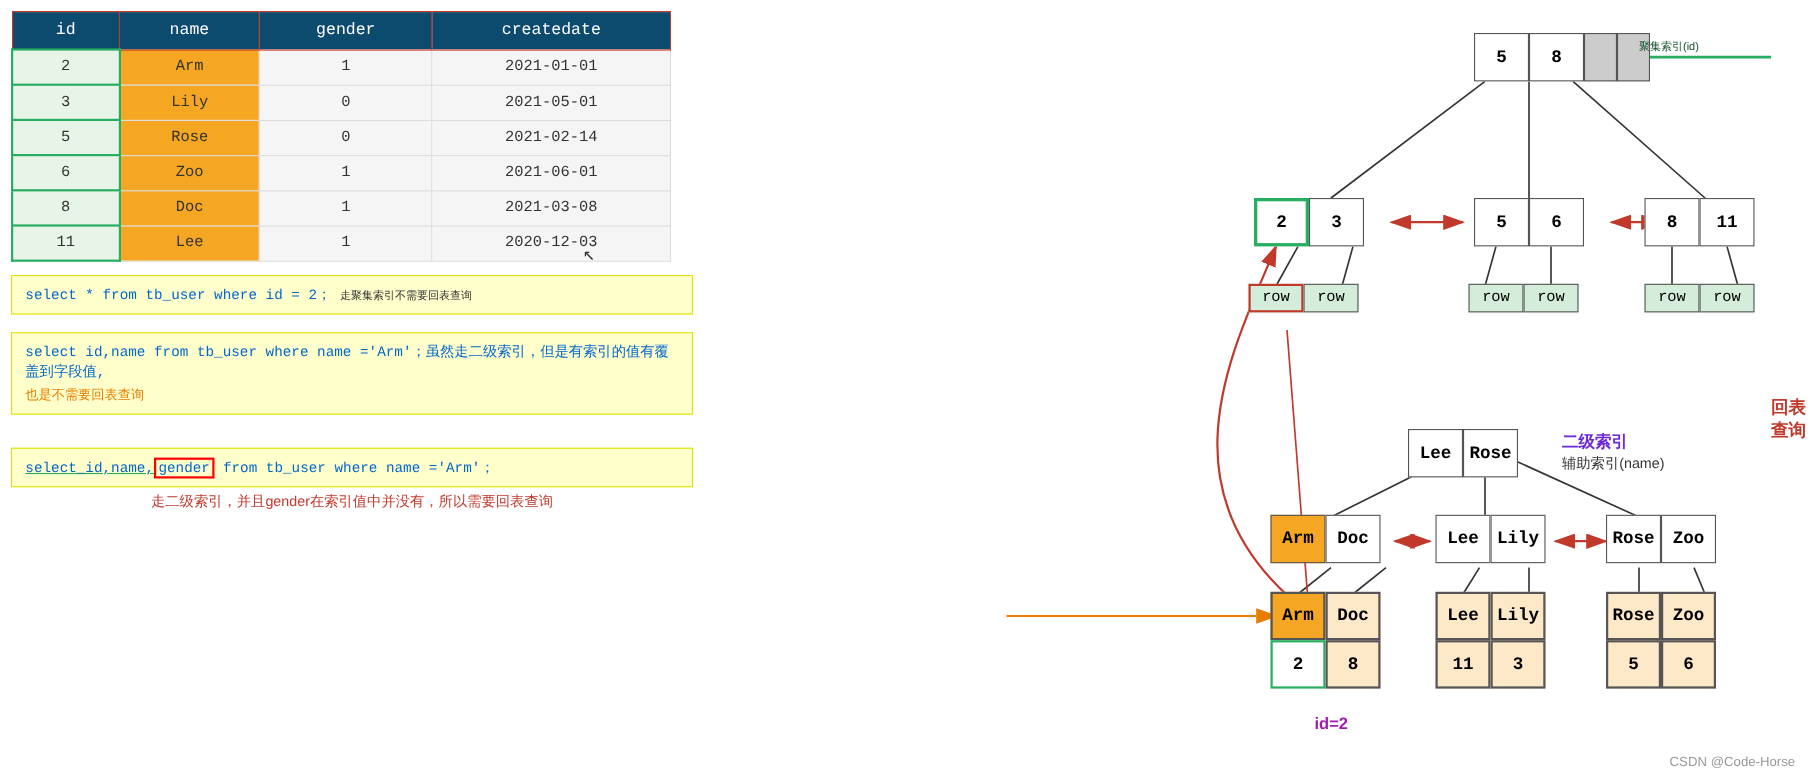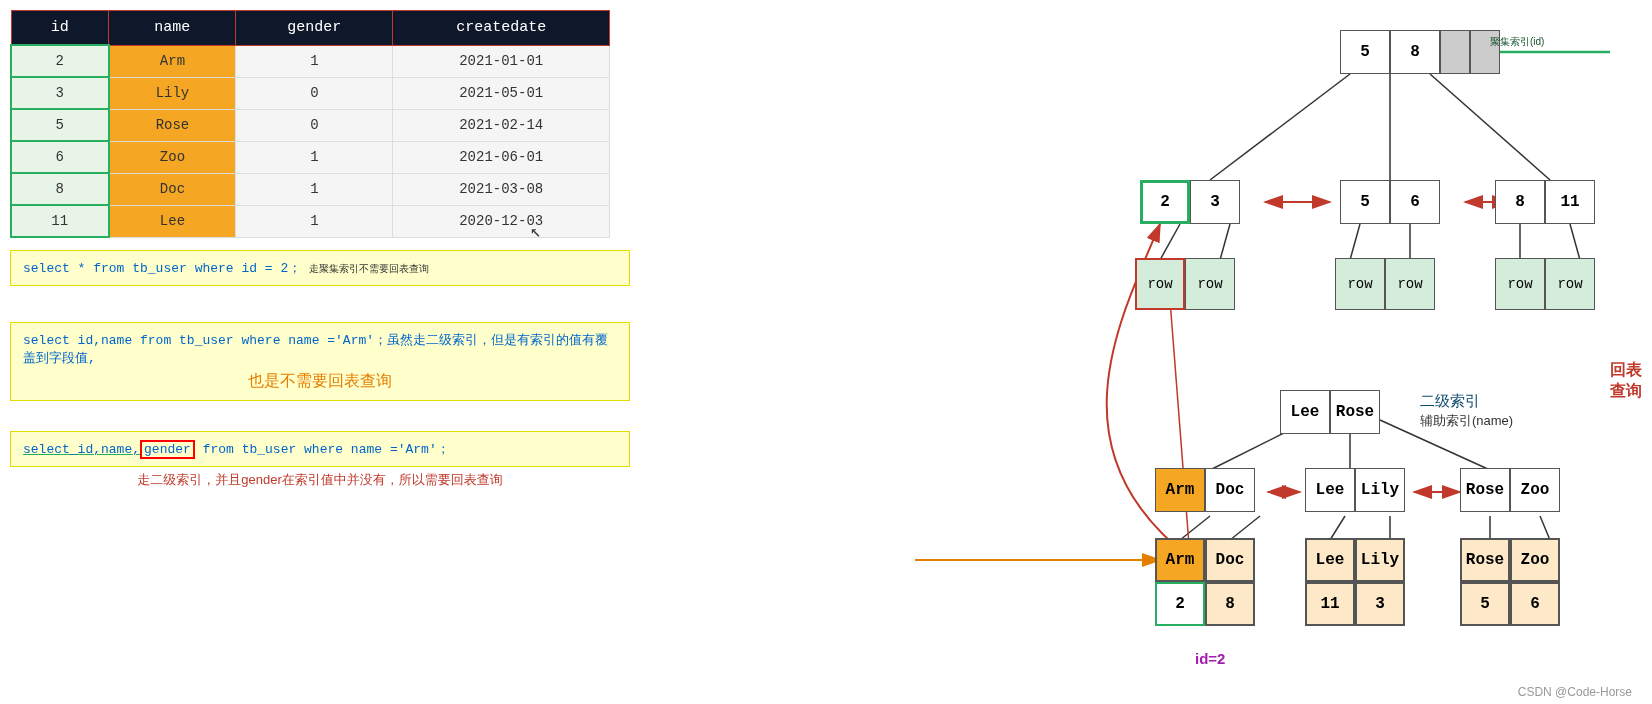--- a/index.html
+++ b/index.html
@@ -19,21 +19,21 @@
       left: 10px;
       top: 10px;
       width: 620px;
     }
 
     table.data-table {
       border-collapse: collapse;
       width: 600px;
     }
     table.data-table thead tr {
-      background: #0f172a;
+      background: #0c4a6e;
     }
     table.data-table thead th {
       color: #fff;
       padding: 8px 20px;
       border: 1px solid #c0392b;
       font-weight: normal;
       font-size: 15px;
     }
     table.data-table tbody tr td {
       padding: 7px 20px;
@@ -68,23 +68,22 @@
     }
     .query-box .note {
       color: #333;
       font-family: Liberation Serif, serif;
       font-size: 10px;
       display: inline;
     }
     .query-box .note-orange {
       color: #e67e00;
       font-family: sans-serif;
-      font-size: 16px;
+      font-size: 12px;
       display: block;
-      text-align: center;
       margin-top: 4px;
     }
     .query-note-red {
       color: #c0392b;
       font-family: sans-serif;
       font-size: 13px;
       margin-top: 4px;
       text-align: center;
     }
 
@@ -135,21 +134,21 @@
     }
     .node-cell.light-orange-bg {
       background: #fde8c8;
     }
     .node-cell.white-bg {
       background: #fff;
     }
 
     .row-cell {
       min-width: 50px;
-      height: 52px;
+      height: 26px;
       border: 1px solid #555;
       display: flex;
       align-items: center;
       justify-content: center;
       font-size: 14px;
       background: #d4edda;
     }
 
     .label-text {
       position: absolute;
@@ -235,21 +234,21 @@
           <td>2020-12-03</td>
         </tr>
       </tbody>
   </table>
 
   <div class="query-box">
     <span>select * from tb_user where id = 2；</span>
     <span class="note">走聚集索引不需要回表查询</span>
   </div>
 
-  <div class="query-box" style="margin-top:36px;">
+  <div class="query-box" style="margin-top:16px;">
     <span>select id,name from tb_user where name ='Arm'；虽然走二级索引，但是有索引的值有覆盖到字段值,</span>
     <span class="note-orange">也是不需要回表查询</span>
   </div>
 
   <div class="query-box" style="margin-top:30px;">
     <span style="text-decoration:underline;text-decoration-color:#27ae60;"><span>select_id,name,</span></span><span style="border:2px solid red;padding:0 2px;">gender</span><span> from tb_user where name ='Arm'；</span>
   </div>
   <div class="query-note-red">走二级索引，并且gender在索引值中并没有，所以需要回表查询</div>
 </div>
 
@@ -349,21 +348,21 @@
   <div style="position:absolute; left:845px; top:258px; display:flex; gap:0;">
     <div class="row-cell">row</div>
     <div class="row-cell">row</div>
   </div>
 
   <div class="node-box" style="left:630px; top:390px;">
     <div class="node-cell white-bg">Lee</div>
     <div class="node-cell white-bg">Rose</div>
   </div>
 
-  <div class="label-text" style="left:770px; top:392px; color:#0c4a6e; font-size:15px; font-weight:normal;">二级索引</div>
+  <div class="label-text" style="left:770px; top:392px; color:#6d28d9; font-size:15px; font-weight:bold;">二级索引</div>
   <div class="label-text" style="left:770px; top:412px; color:#333; font-size:13px;">辅助索引(name)</div>
 
   <div class="node-box" style="left:505px; top:468px;">
     <div class="node-cell orange-bg" style="font-weight:bold;">Arm</div>
     <div class="node-cell white-bg">Doc</div>
   </div>
 
   <div class="node-box" style="left:655px; top:468px;">
     <div class="node-cell white-bg">Lee</div>
     <div class="node-cell white-bg">Lily</div>

